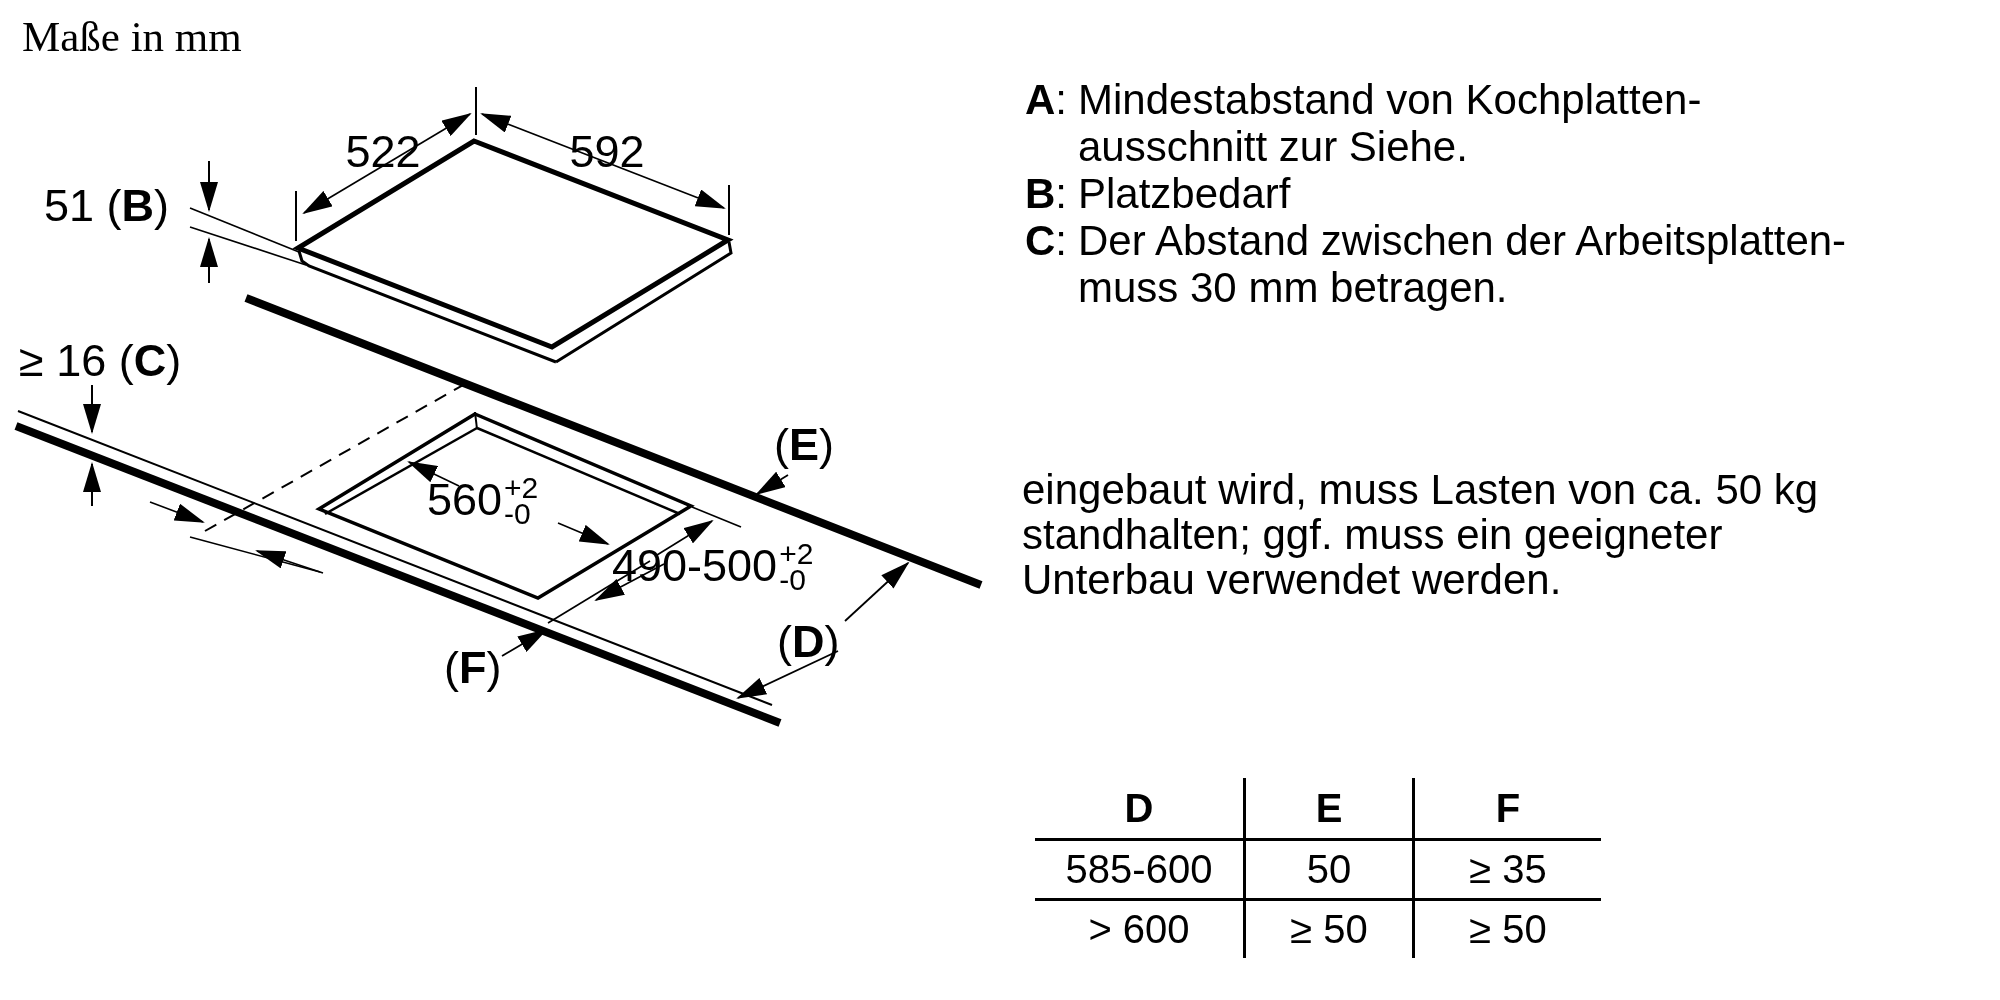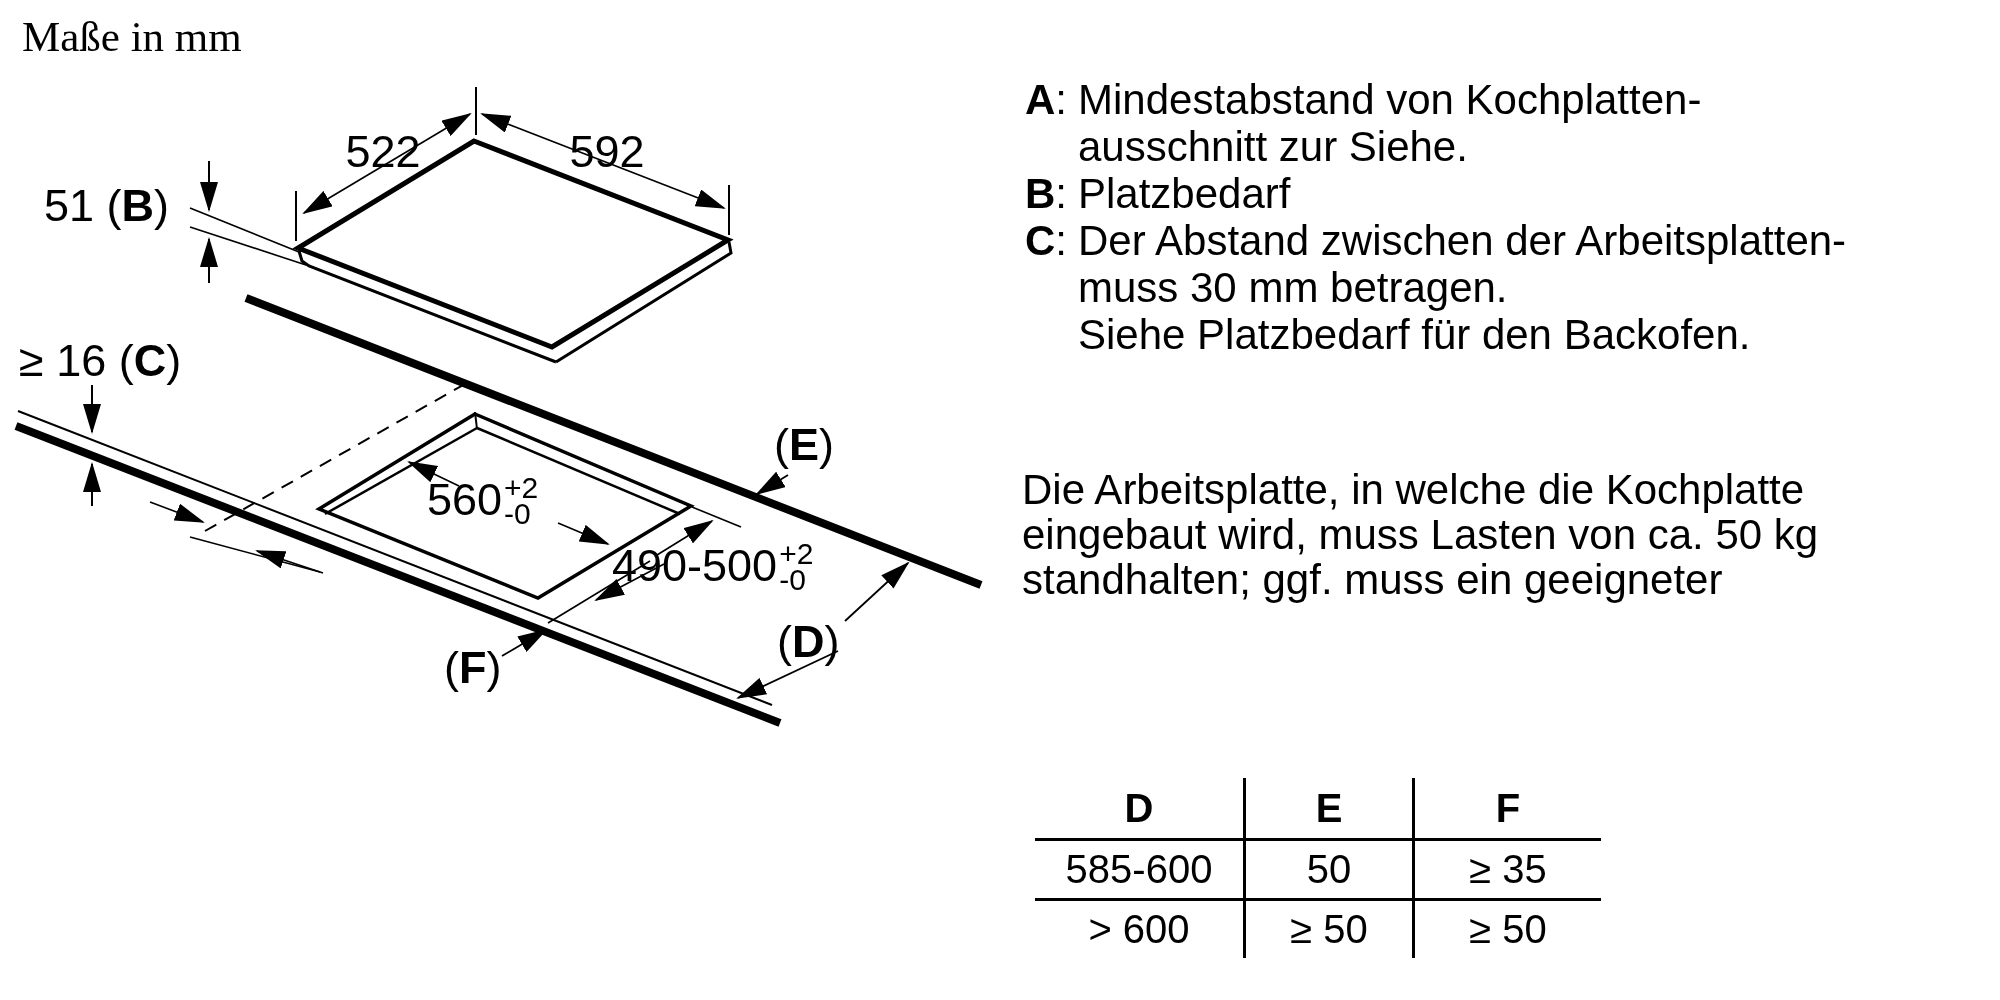--- a/index.html
+++ b/index.html
@@ -151,29 +151,28 @@
     <span class="lkey"><b>B</b><span>:</span></span>
     <span class="ltext">
       <span class="lline">Platzbedarf</span>
     </span>
   </div>
   <div class="lrow">
     <span class="lkey"><b>C</b><span>:</span></span>
     <span class="ltext">
       <span class="lline">Der Abstand zwischen der Arbeitsplatten-</span>
       <span class="lline">muss 30 mm betragen.</span>
-      <span class="lline">Siehe Platzbedarf für den Backofen.</span>
     </span>
   </div>
 </div>
 
 <div class="note">
-  <span class="lline">Die Arbeitsplatte, in welche die Kochplatte</span>
   <span class="lline">eingebaut wird, muss Lasten von ca. 50 kg</span>
   <span class="lline">standhalten; ggf. muss ein geeigneter</span>
+  <span class="lline">Unterbau verwendet werden.</span>
 </div>
 
 <table class="dtable">
   <thead>
     <tr>
       <th class="col-d">D</th>
       <th class="col-e">E</th>
       <th class="col-f">F</th>
     </tr>
   </thead>

